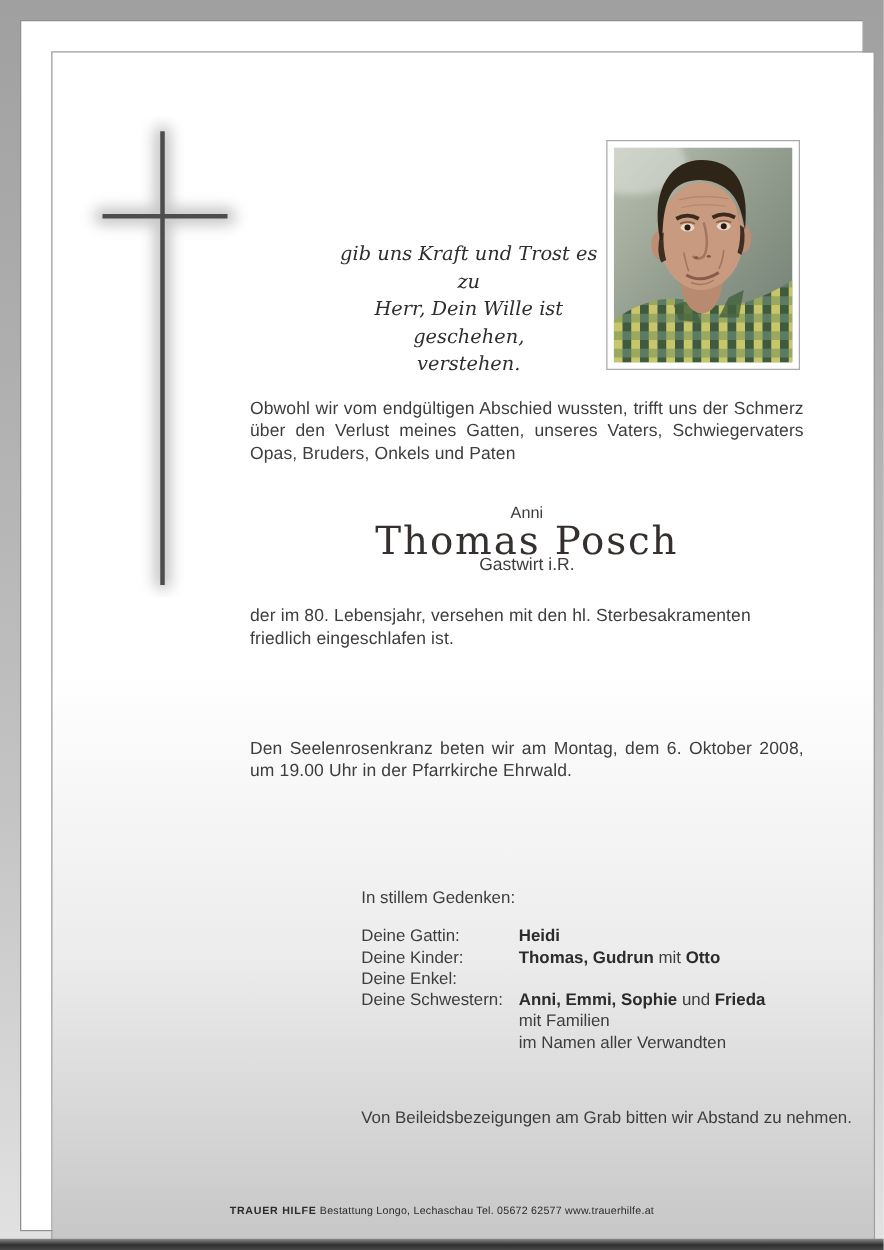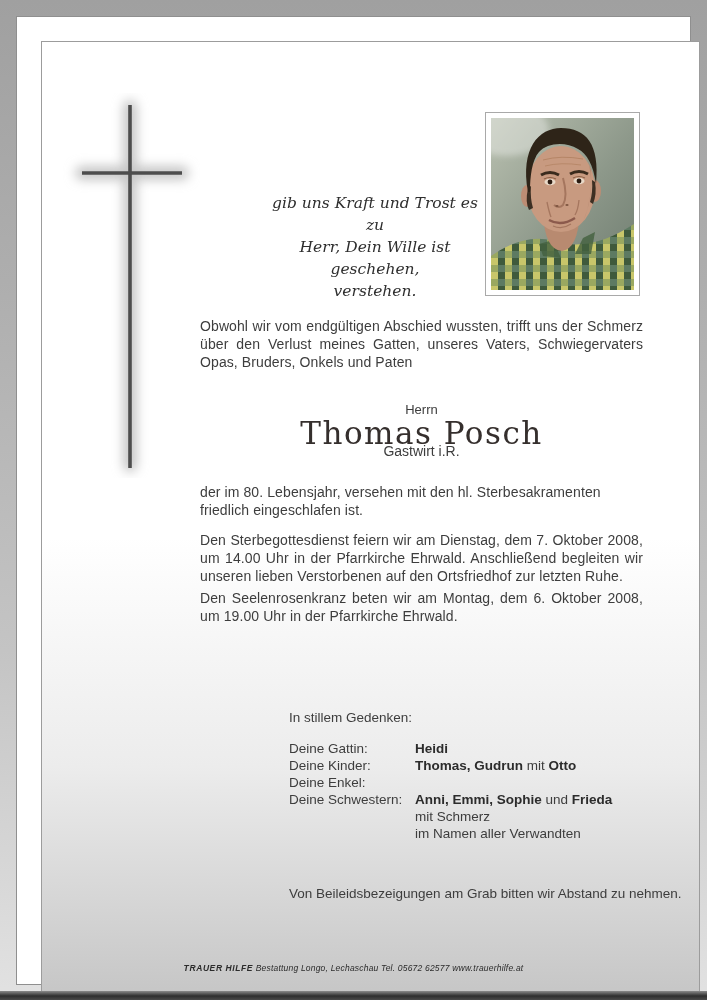--- a/index.html
+++ b/index.html
@@ -48,21 +48,21 @@
   .dateline{position:absolute;left:287px;top:656px;font-size:14px;}
   .bold{font-weight:bold;color:#2f2f2f;}
   .gedenken-title{position:absolute;left:289px;top:710px;font-size:13.5px;}
   .family{position:absolute;left:289px;top:740px;font-size:13.5px;line-height:17px;}
   .frow{display:flex;}
   .flabel{width:126px;flex:0 0 126px;}
   .fval b{font-weight:bold;color:#2c2c2c;}
   .closing{position:absolute;left:289px;top:886px;font-size:13.5px;}
   .footer{
     position:absolute;left:0;top:963px;width:707px;text-align:center;
-    font-size:8.5px;color:#2b2b2b;letter-spacing:0.2px;font-style:italic;
+    font-size:8.5px;color:#2b2b2b;letter-spacing:0.2px;
   }
   .footer .fbold{font-weight:bold;letter-spacing:0.6px;}
 </style>
 </head>
 <body>
 
 <div class="page">
 
   <div class="card">
     <div class="inner"></div>
@@ -148,26 +148,25 @@
       <path d="M58,102 Q70,109 84,100" stroke="#8c5a4c" stroke-width="2.4" fill="none"></path>
       <path d="M62,108 Q71,112 80,106" stroke="#a5765e" stroke-width="1.2" fill="none"></path>
 
       <path d="M52,42 Q70,37 92,41" stroke="#b0805f" stroke-width="1" fill="none" opacity="0.8"></path>
       <path d="M54,48 Q70,44 90,47" stroke="#b0805f" stroke-width="1" fill="none" opacity="0.7"></path>
     </svg>
   </div>
 
   <p class="par justify" style="top:317px">Obwohl wir vom endgültigen Abschied wussten, trifft uns der Schmerz über den Verlust meines Gatten, unseres Vaters, Schwiegervaters Opas, Bruders, Onkels und Paten</p>
 
-  <div class="center-col salutation">Herrn</div>
+  <div class="center-col salutation">Anni</div>
   <div class="center-col deceased-name">Thomas Posch</div>
   <div class="center-col occupation">Gastwirt i.R.</div>
 
   <p class="par" style="top:483px">der im 80. Lebensjahr, versehen mit den hl. Sterbesakramenten friedlich eingeschlafen ist.</p>
-  <p class="par justify" style="top:531px">Den Sterbegottesdienst feiern wir am Dienstag, dem 7. Oktober 2008, um 14.00 Uhr in der Pfarrkirche Ehrwald. Anschließend begleiten wir unseren lieben Verstorbenen auf den Ortsfriedhof zur letzten Ruhe.</p>
   <p class="par justify" style="top:589px">Den Seelenrosenkranz beten wir am Montag, dem 6. Oktober 2008, um 19.00 Uhr in der Pfarrkirche Ehrwald.</p>
 
 
   <div class="gedenken-title">In stillem Gedenken:</div>
 
   <div class="family">
     <div class="frow">
       <span class="flabel">Deine Gattin:</span>
       <span class="fval"><b>Heidi</b></span>
     </div>
@@ -177,21 +176,21 @@
     </div>
     <div class="frow">
       <span class="flabel">Deine Enkel:</span>
     </div>
     <div class="frow">
       <span class="flabel">Deine Schwestern:</span>
       <span class="fval"><b>Anni, Emmi, Sophie</b><span> und </span><b>Frieda</b></span>
     </div>
     <div class="frow">
       <span class="flabel"></span>
-      <span class="fval">mit Schmerz</span>
+      <span class="fval">mit Familien</span>
     </div>
     <div class="frow">
       <span class="flabel"></span>
       <span class="fval">im Namen aller Verwandten</span>
     </div>
   </div>
 
   <div class="closing">Von Beileidsbezeigungen am Grab bitten wir Abstand zu nehmen.</div>
 
   <div class="footer"><span class="fbold">TRAUER HILFE</span><span> Bestattung Longo, Lechaschau Tel. 05672 62577 www.trauerhilfe.at</span></div>

